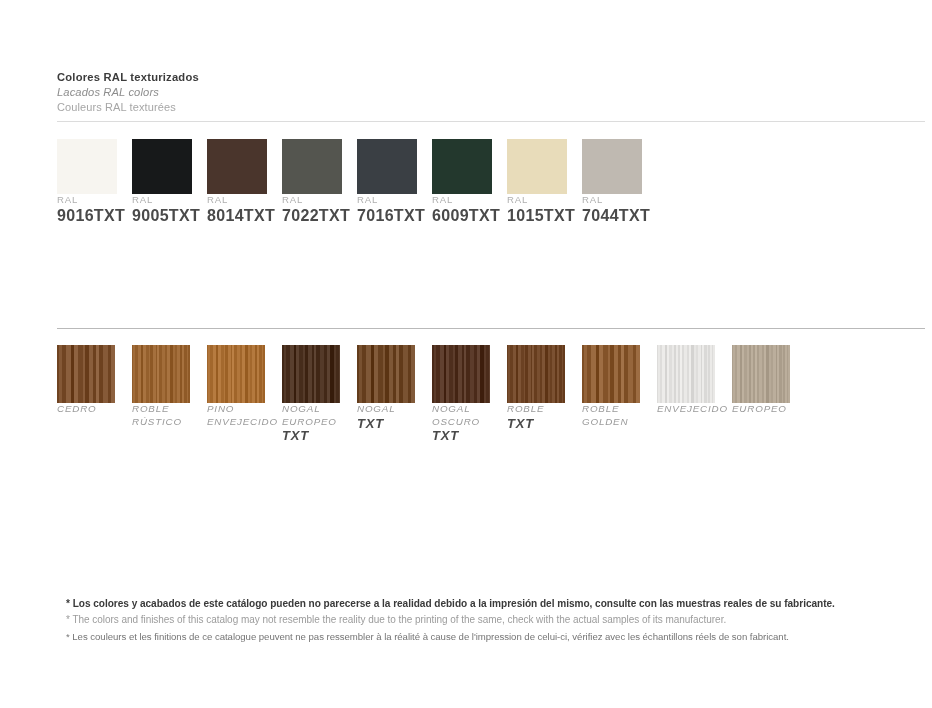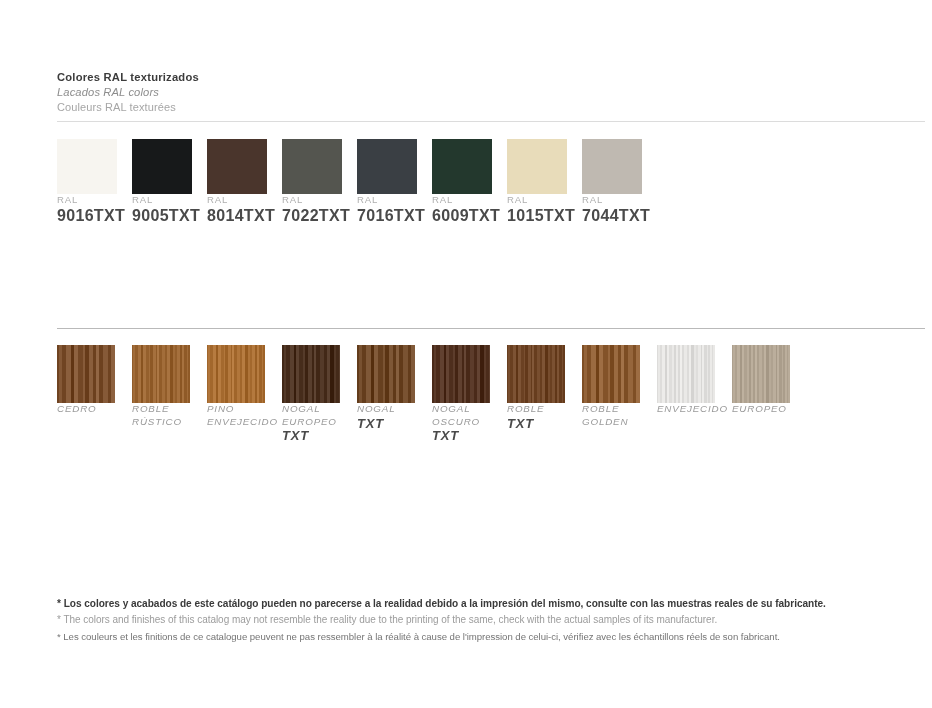--- a/index.html
+++ b/index.html
@@ -118,21 +118,21 @@
     display: block;
     font-size: 13px;
     font-weight: bold;
     color: #4a4a4a;
     letter-spacing: 0.06em;
   }
 
   
   .footnotes {
     position: absolute;
-    left: 57px;
+    left: 66px;
     top: 596px;
     width: 860px;
   }
   .fn {
     line-height: 1.62;
     white-space: nowrap;
   }
   .fn-es {
     font-size: 10.1px;
     font-weight: bold;

